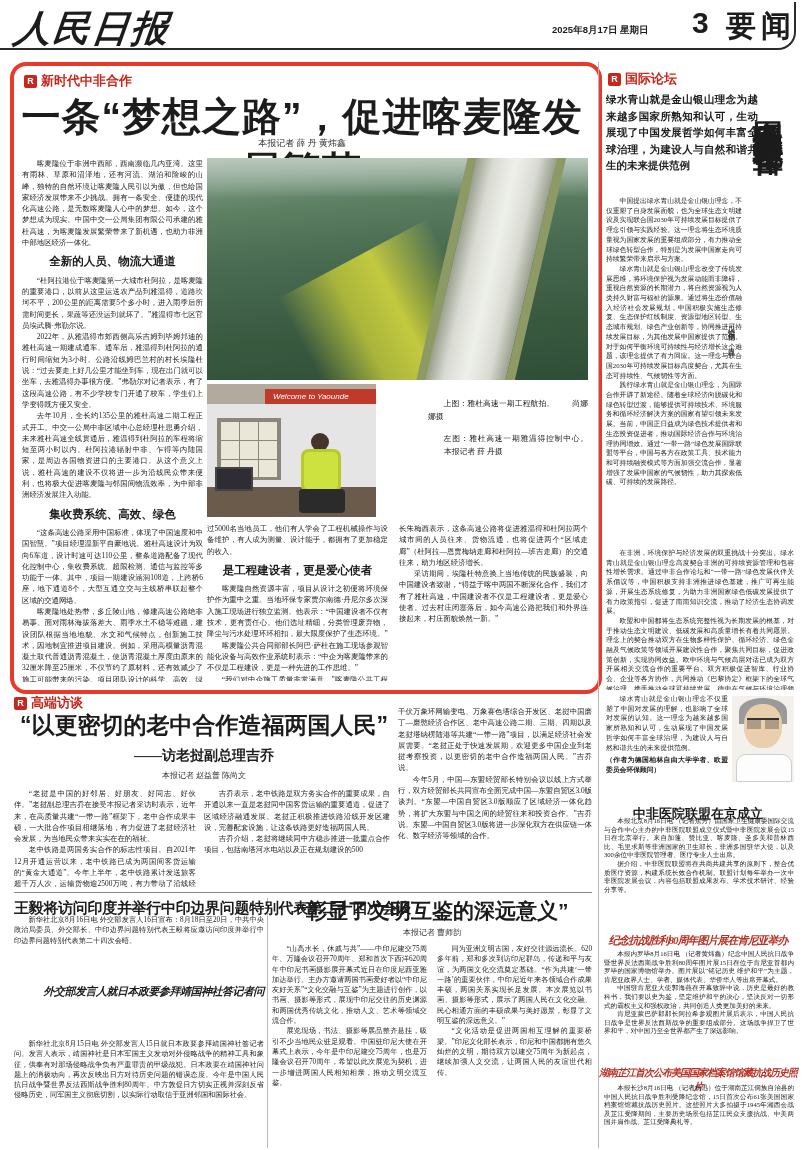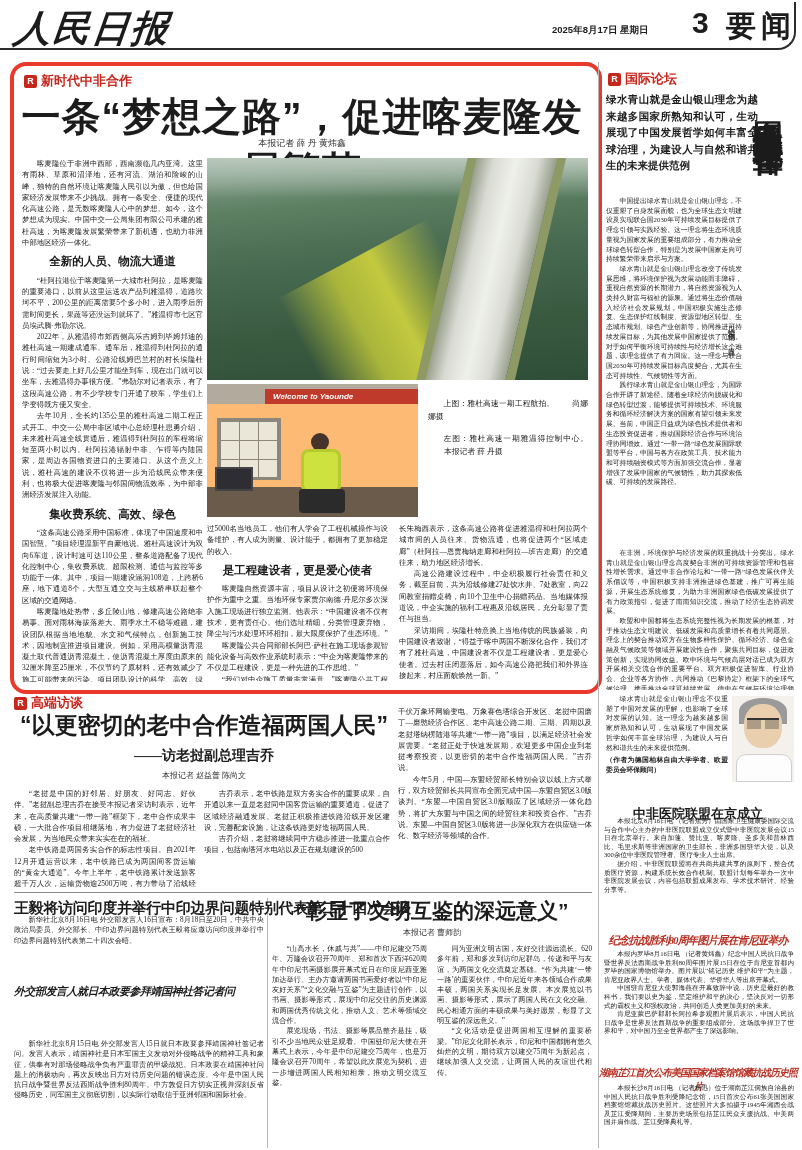--- a/index.html
+++ b/index.html
@@ -35,21 +35,21 @@
   .credit{margin-left:16px;}
   
   .photo1{left:207px;top:158px;width:381px;height:222px;overflow:hidden;
           background:linear-gradient(175deg,#8ea795 0%,#5d8063 22%,#476a50 45%,#39593f 75%,#2f4e38 100%);}
   .p1-haze{position:absolute;left:0;top:0;width:100%;height:40px;background:linear-gradient(#b9c8bb,transparent);}
   .p1-road{position:absolute;right:52px;top:-40px;width:78px;height:330px;transform:rotate(13deg);
            background:linear-gradient(90deg,#9aa08f,#d9dbd3 22%,#eef0ea 50%,#d9dbd3 78%,#9aa08f);
            border-left:9px solid #8d9a66;border-right:9px solid #8d9a66;}
   .p1-grass{position:absolute;left:96px;bottom:-20px;width:170px;height:150px;transform:rotate(-28deg);
             background:linear-gradient(90deg,transparent,#a9b53b 35%,#c3c93f 60%,transparent);}
-  .photo2{left:207px;top:384px;width:211px;height:133px;overflow:hidden;background:#fdba74;font-weight:bold;}
+  .photo2{left:207px;top:384px;width:169px;height:133px;overflow:hidden;background:#e5e5e5;}
   .p2-ceiling{position:absolute;left:0;top:0;width:100%;height:20px;background:#b2ab9d;}
   .p2-banner{position:absolute;left:58px;top:5px;width:148px;height:15px;background:#c03a2c;color:#fff;
              font-size:8px;font-style:italic;line-height:15px;padding-left:8px;
              font-family:"Liberation Sans","DejaVu Sans",sans-serif;}
   .p2-window{position:absolute;left:10px;top:34px;width:58px;height:56px;background:#eae6d8;
              border:3px solid #8d867a;background-image:linear-gradient(#8d867a 1px,transparent 1px),
              linear-gradient(90deg,#8d867a 1px,transparent 1px);background-size:19px 19px;}
   .p2-desk{position:absolute;left:0;bottom:0;width:100%;height:30px;background:#6b5b4a;}
   .p2-monitor{position:absolute;left:8px;bottom:26px;width:34px;height:20px;background:#2d2d33;border:2px solid #444;}
   .p2-head{position:absolute;left:104px;bottom:66px;width:18px;height:18px;border-radius:50%;background:#46332a;}
@@ -70,21 +70,21 @@
   .pt-glasses{position:absolute;left:15px;top:22px;width:32px;height:9px;border-top:2px solid #333;
               background:linear-gradient(90deg,#3335 45%,transparent 45%,transparent 55%,#3335 55%);}
   .pt-shirt{position:absolute;left:4px;bottom:0;width:54px;height:26px;border-radius:10px 10px 0 0;background:#fdfdfd;border:1px solid #cfcfcf;}
   .sidehead{text-align:center;font-size:13px;font-weight:800;}
   .redhead{text-align:center;color:#b93226;font-weight:800;font-style:italic;}
   
   .inthead{text-align:center;font-size:23px;font-weight:900;font-family:"Liberation Sans","DejaVu Sans",sans-serif;}
   .intdek{text-align:center;font-size:14px;font-weight:700;}
   .smallhead{font-size:15px;font-weight:800;letter-spacing:-0.3px;white-space:nowrap;
              font-family:"Liberation Sans","DejaVu Sans",sans-serif;}
-  .mofahead{text-align:left;font-size:11px;font-weight:800;font-style:italic;letter-spacing:-0.5px;white-space:nowrap;}
+  .mofahead{text-align:right;font-size:11px;font-weight:800;font-style:italic;letter-spacing:-0.5px;white-space:nowrap;}
   .civhead{text-align:center;font-size:21px;font-weight:900;font-family:"Liberation Sans","DejaVu Sans",sans-serif;}
   .bcol{font-size:7.2px;line-height:10.3px;text-align:justify;overflow:hidden;}
 </style>
 </head>
 <body>
 
 <div class="page">
 
   <div class="abs header-rule"></div>
   <div class="abs masthead">人民日报</div>
@@ -141,21 +141,20 @@
 
   <div class="abs col" style="left:207px;top:523px;width:181px;height:158px;">
     <p class="bp" style="text-indent:0;">过5000名当地员工，他们有人学会了工程机械操作与设备维护，有人成为测量、设计能手，都拥有了更加稳定的收入。</p>
     <h3 class="colhead">是工程建设者，更是爱心使者</h3>
     <p class="bp">喀麦隆自然资源丰富，项目从设计之初便将环境保护作为重中之重。当地环保专家贾尔南德·丹尼尔多次深入施工现场进行独立监测。他表示：“中国建设者不仅有技术，更有责任心。他们选址精细，分类管理废弃物，降尘与污水处理环环相扣，最大限度保护了生态环境。”</p>
     <p class="bp">喀麦隆公共合同部部长阿巴·萨杜在施工现场参观智能化设备与高效作业系统时表示：“中企为喀麦隆带来的不仅是工程建设，更是一种先进的工作思维。”</p>
     <p class="bp">“我们对中企施工质量非常满意。”喀麦隆公共工程部部</p>
   </div>
   <div class="abs col" style="left:399px;top:523px;width:189px;height:158px;">
     <p class="bp" style="text-indent:0;">长朱梅西表示，这条高速公路将促进雅温得和杜阿拉两个城市间的人员往来、货物流通，也将促进两个“区域走廊”（杜阿拉—恩贾梅纳走廊和杜阿拉—班吉走廊）的交通往来，助力地区经济增长。</p>
-    <p class="bp">高速公路建设过程中，中企积极履行社会责任和义务，截至目前，共为沿线修建27处饮水井、7处教室，向22间教室捐赠桌椅，向10个卫生中心捐赠药品。当地媒体报道说，中企实施的福利工程惠及沿线居民，充分彰显了责任与担当。</p>
     <p class="bp">采访期间，埃隆杜特意换上当地传统的民族盛装，向中国建设者致谢，“得益于喀中两国不断深化合作，我们才有了雅杜高速，中国建设者不仅是工程建设者，更是爱心使者。过去村庄闭塞落后，如今高速公路把我们和外界连接起来，村庄面貌焕然一新。”</p>
 
   </div>
 
   <div class="abs vrule" style="left:598px;top:62px;height:1086px;"></div>
 
   <div class="abs tag" style="left:608px;top:70px;">
     <span class="tag-box">R</span>
     <span>国际论坛</span>
   </div>

